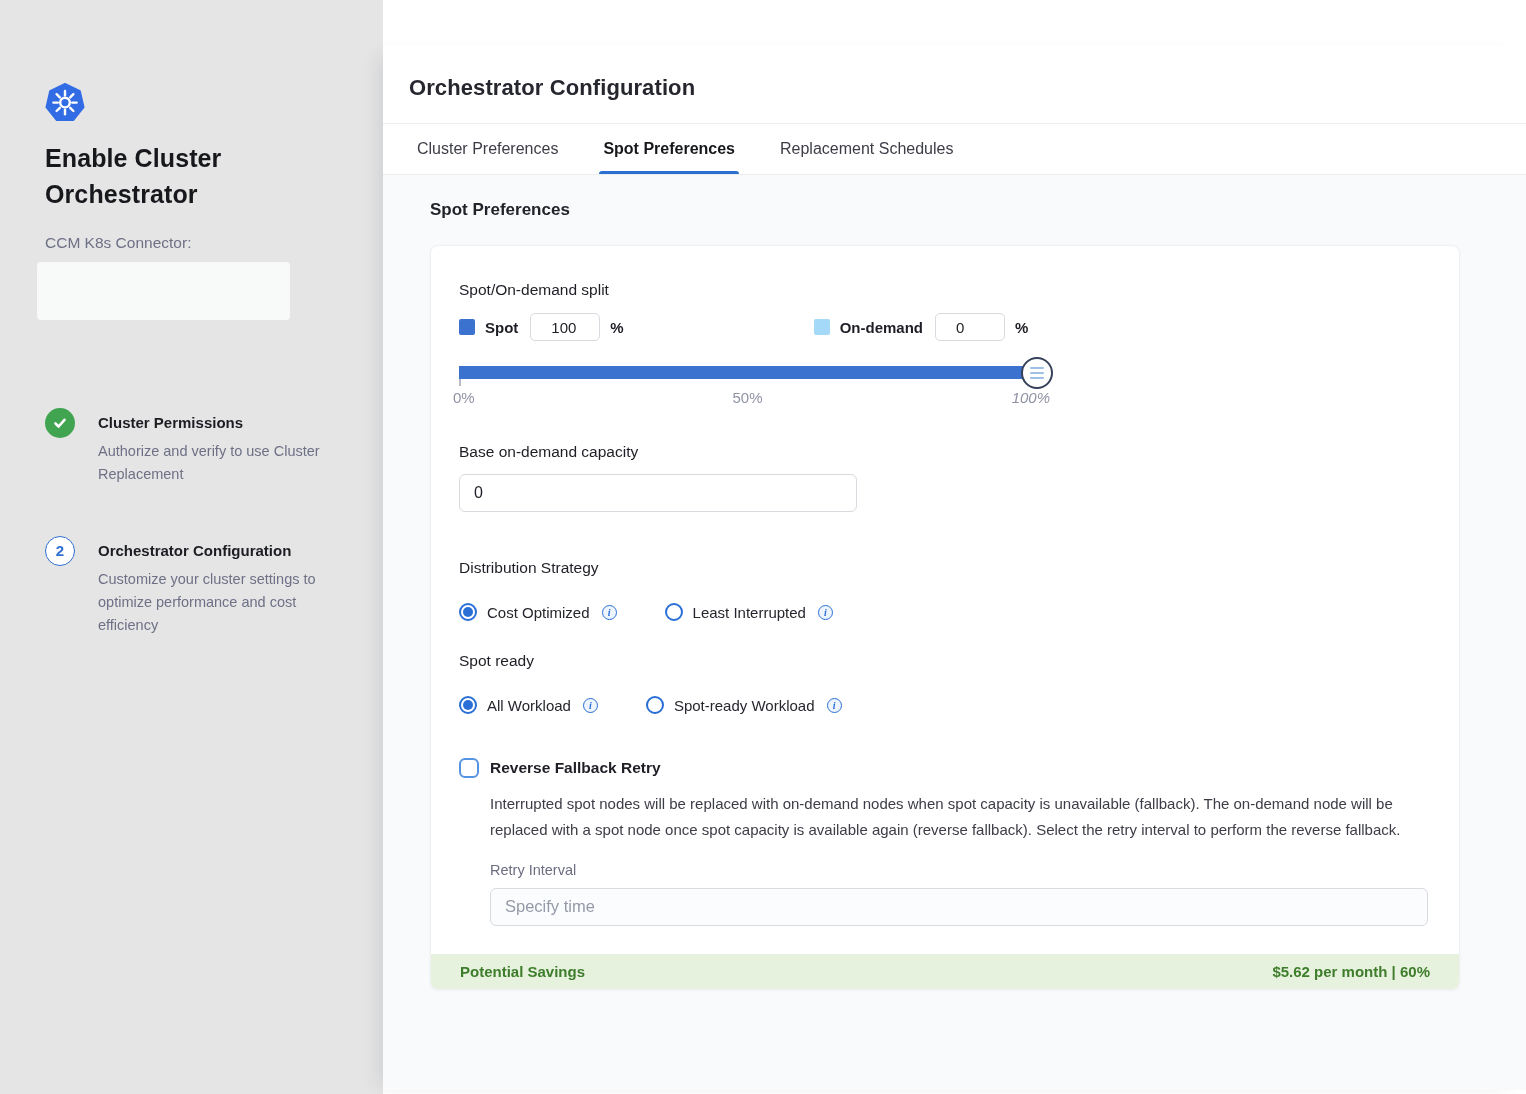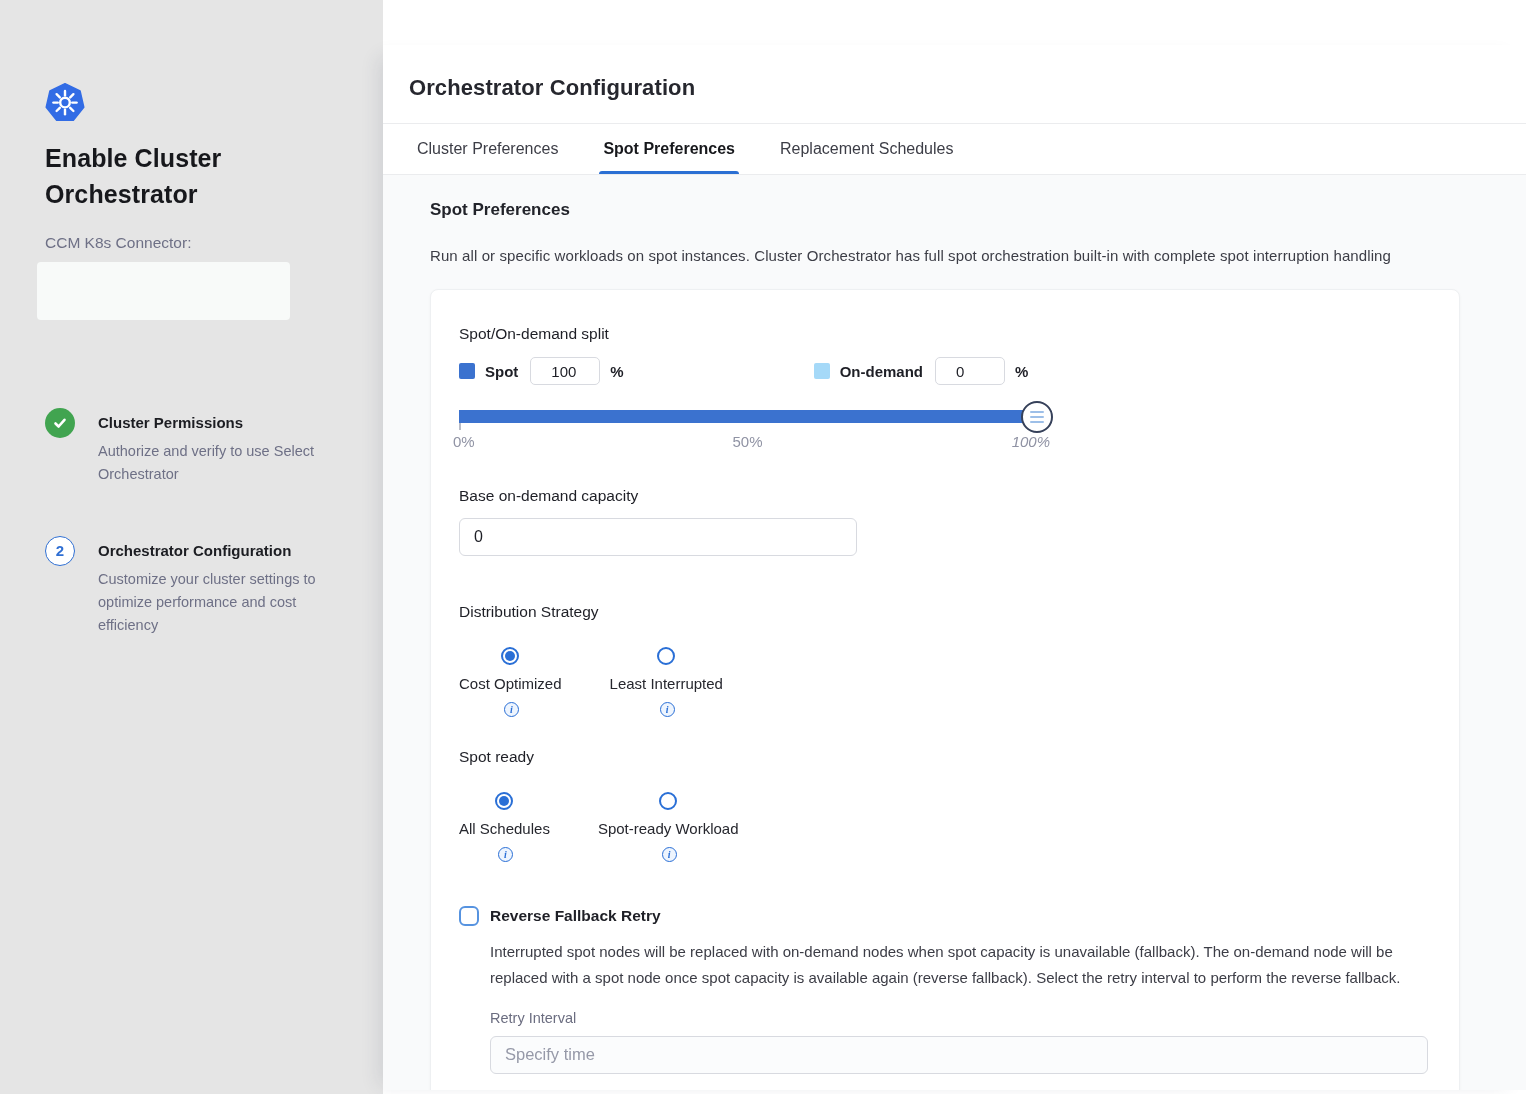--- a/index.html
+++ b/index.html
@@ -119,21 +119,21 @@
 
   .base-capacity-label { margin-top: 36px; }
   .text-input {
     display: block; margin-top: 13px; width: 398px; height: 38px;
     border: 1px solid #d8dae0; border-radius: 6px; padding: 0 14px;
     font-size: 16px; color: #1e1f26; font-family: inherit; background: #fff;
   }
 
   .group-label { margin-top: 47px; }
   .radio-row { margin-top: 26px; display: flex; align-items: center; gap: 48px; }
-  .radio-opt { display: flex; align-items: center; gap: 10px; cursor: pointer; flex-direction: column; }
+  .radio-opt { display: flex; align-items: center; gap: 10px; cursor: pointer; }
   .radio-circle {
     width: 18px; height: 18px; border-radius: 50%;
     border: 2px solid #2a6fd6; background: #fff;
     display: flex; align-items: center; justify-content: center; flex: 0 0 auto;
   }
   .radio-circle .dot { width: 10px; height: 10px; border-radius: 50%; background: transparent; }
   .radio-opt.selected .radio-circle .dot { background: #2a6fd6; }
   .radio-label { font-size: 15px; color: #26272e; }
   .info-icon {
     width: 15px; height: 15px; border-radius: 50%;
@@ -194,21 +194,21 @@
 
   <div class="steps">
     <div class="step">
       <div class="step-circle done">
         <svg width="16" height="16" viewBox="0 0 16 16">
           <path d="M3.5 8.5 L6.6 11.5 L12.5 4.8" fill="none" stroke="#ffffff" stroke-width="2.6" stroke-linecap="round" stroke-linejoin="round"></path>
         </svg>
       </div>
       <div>
         <div class="step-title">Cluster Permissions</div>
-        <div class="step-desc">Authorize and verify to use Select Orchestrator</div>
+        <div class="step-desc">Authorize and verify to use Cluster Replacement</div>
       </div>
     </div>
 
     <div class="step">
       <div class="step-circle current">2</div>
       <div>
         <div class="step-title">Orchestrator Configuration</div>
         <div class="step-desc">Customize your cluster settings to optimize performance and cost efficiency</div>
       </div>
     </div>
@@ -221,21 +221,20 @@
   </div>
 
   <nav class="tabbar">
     <button class="tab">Cluster Preferences</button>
     <button class="tab active">Spot Preferences</button>
     <button class="tab">Replacement Schedules</button>
   </nav>
 
   <div class="content">
     <h3 class="section-title">Spot Preferences</h3>
-    <p class="section-desc">Run all or specific workloads on spot instances. Cluster Orchestrator has full spot orchestration built-in with complete spot interruption handling</p>
 
     <div class="card">
       <div class="card-body">
 
         <div class="field-label">Spot/On-demand split</div>
         <div class="split-row">
           <div class="split-group">
             <span class="swatch spot"></span>
             <span class="split-name">Spot</span>
             <input class="pct-input" value="100" style="">
@@ -286,21 +285,21 @@
             <span class="info-icon">i</span>
           </div>
         </div>
 
         <div class="field-label group-label" style="margin-top:31px;">Spot ready</div>
         <div class="radio-row">
           <div class="radio-opt selected">
             <span class="radio-circle">
                 <span class="dot"></span>
               </span>
-            <span class="radio-label">All Schedules</span>
+            <span class="radio-label">All Workload</span>
             <span class="info-icon">i</span>
           </div>
           <div class="radio-opt">
             <span class="radio-circle">
                 <span class="dot"></span>
               </span>
             <span class="radio-label">Spot-ready Workload</span>
             <span class="info-icon">i</span>
           </div>
         </div>

